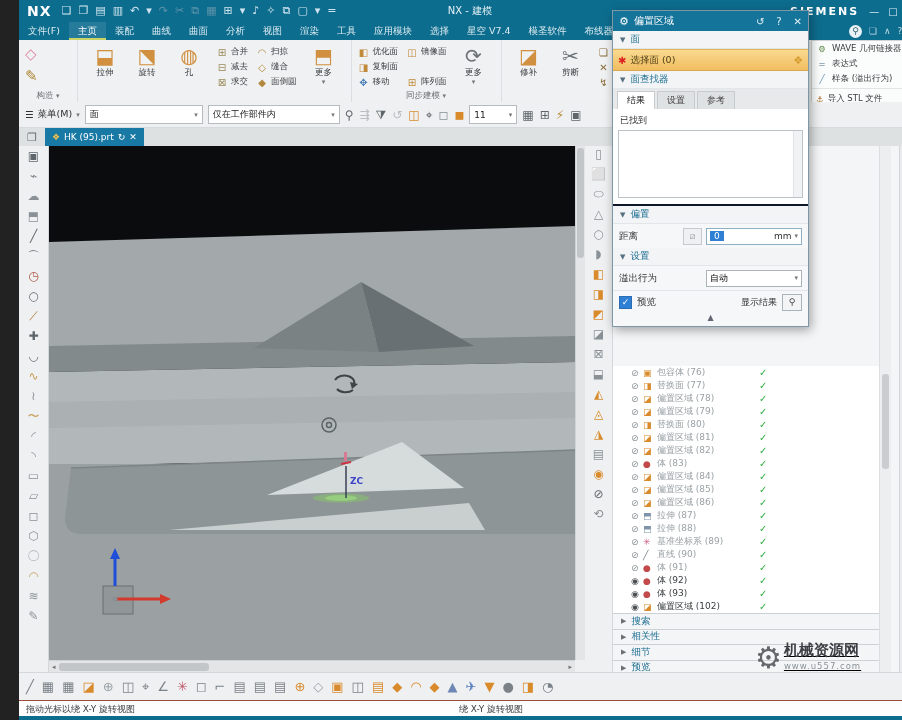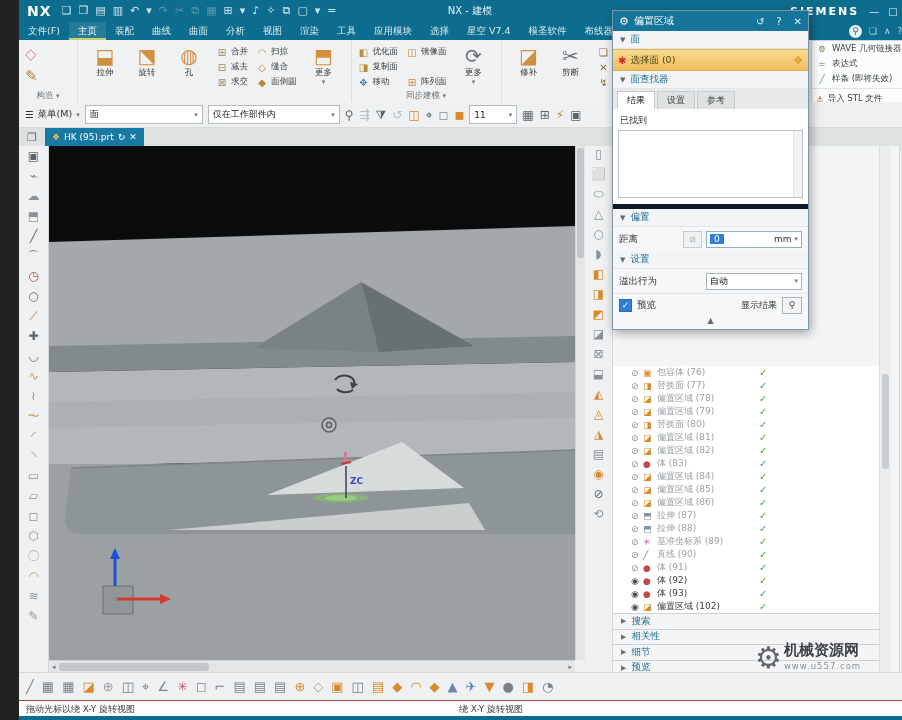--- a/index.html
+++ b/index.html
@@ -95,21 +95,21 @@
   .sechead{height:17px;display:flex;align-items:center;gap:5px;padding-left:7px;border-bottom:1px solid #e3e6e8;background:#f2f4f5;}
   .sechead .tri{font-size:7px;color:#55707e;}
   .sechead .t{font-size:9.5px;color:#1d6e92;}
   .selface{height:20px;background:linear-gradient(#f9da90,#f1bd60);border-top:1px solid #e2b45a;border-bottom:1px solid #d8a94e;display:flex;align-items:center;padding:0 5px;gap:4px;}
   .selface .star{color:#d22;font-size:10px;font-weight:bold;}
   .selface .t{font-size:9.5px;color:#4b3d12;flex:1;}
   .selface .fi{font-size:11px;color:#d79b2e;}
   .dtabs{display:flex;background:#e7e9ea;padding:2px 4px 0 4px;gap:2px;}
   .dtab{font-size:9px;color:#444;background:#dfe2e3;border:1px solid #c6cbce;border-bottom:none;padding:2px 9px;}
   .dtab.active{background:#fff;color:#111;}
-  .finderbody{background:#fff;border-bottom:5px solid #0f172a;padding:3px 5px 6px 5px;}
+  .finderbody{background:#fff;border-bottom:2px solid #0f172a;padding:3px 5px 6px 5px;}
   .found{font-size:9px;color:#333;margin:2px 0 3px 2px;}
   .listbox{position:relative;height:66px;background:#fff;border:1px solid #bac3c7;}
   .listbox .sb{position:absolute;right:0;top:0;width:8px;height:100%;background:#f0f2f3;border-left:1px solid #e0e3e5;}
   .drow{display:flex;align-items:center;height:24px;padding:0 6px;gap:4px;}
   .drow .lbl{font-size:9.5px;color:#333;flex:1;}
   .togglebtn{width:17px;height:15px;border:1px solid #c4cacd;background:#eef0f1;color:#98a1a6;font-size:9px;display:flex;align-items:center;justify-content:center;}
   .field{display:flex;align-items:center;width:88px;height:15px;background:#fff;border:1px solid #8fb0c4;font-size:9px;padding:0 3px;gap:3px;}
   .field .selval{background:#2f7fd4;color:#fff;padding:0 4px;}
   .field .unit{margin-left:auto;color:#333;}
   .dselect{display:flex;align-items:center;width:88px;height:15px;background:#fff;border:1px solid #aab3b8;font-size:9px;padding:0 3px;}
@@ -127,21 +127,21 @@
   .bottombar{top:672px;left:0;width:902px;height:28px;background:#eef0f1;border-top:1px solid #d5d8da;display:flex;align-items:center;gap:7px;padding-left:7px;box-sizing:border-box;}
   .bottombar span{font-size:13px;}
   .bottombar .ovf{margin-left:auto;margin-right:4px;font-size:8px;color:#666;}
   .statusbar{top:700px;left:0;width:902px;height:16px;background:#fdfdfd;border-top:1px solid #9c4a3f;box-sizing:border-box;}
   .statusbar .lt{position:absolute;left:7px;top:2px;font-size:9px;color:#3c4043;}
   .statusbar .ct{position:absolute;left:440px;top:2px;font-size:9px;color:#3c4043;}
   .bstrip{top:716px;left:0;width:902px;height:4px;background:#0d6d8e;}
   
   .watermark{top:640px;left:736px;width:170px;z-index:50;display:flex;align-items:center;gap:2px;pointer-events:none;}
   .watermark .gear{font-size:30px;color:#55585c;opacity:.9;text-shadow:0 0 1px #fff;}
-  .watermark .wt{line-height:14px;}
+  .watermark .wt{line-height:14px;text-decoration:underline;}
   .watermark .wt .n{font-size:15px;font-weight:bold;color:#3c3f44;text-shadow:0 1px 0 rgba(255,255,255,.6);}
   .watermark .wt .u{font-size:8.5px;color:#8b9196;letter-spacing:1px;}
 </style>
 </head>
 <body>
 
 <div id="app">
 
   <div class="abs titlebar">
     <span class="nx-logo">NX</span>
@@ -361,21 +361,21 @@
     <div class="row">
           <span class="g" style="color: rgb(95, 138, 74);">⚙</span>
           <span>WAVE 几何链接器</span>
         </div>
         <div class="row">
           <span class="g" style="color: rgb(68, 102, 136);">=</span>
           <span>表达式</span>
         </div>
         <div class="row">
           <span class="g" style="color: rgb(95, 147, 181);">╱</span>
-          <span>样条 (即将失效)</span>
+          <span>样条 (溢出行为)</span>
         </div>
       </div>
     <div class="sep"></div>
     <div class="import">
       <span class="g" style="color:#b07a3a">⚓</span>
       <span>导入 STL 文件</span>
       <span class="caret" style="margin-left:auto">▾</span>
     </div>
   </div>
 

